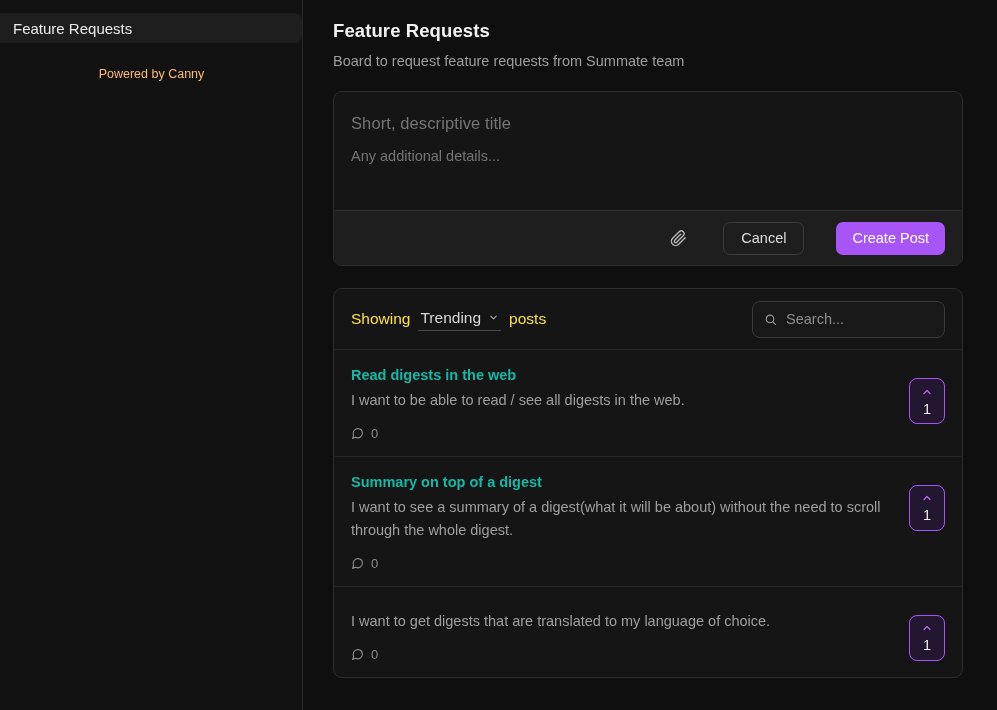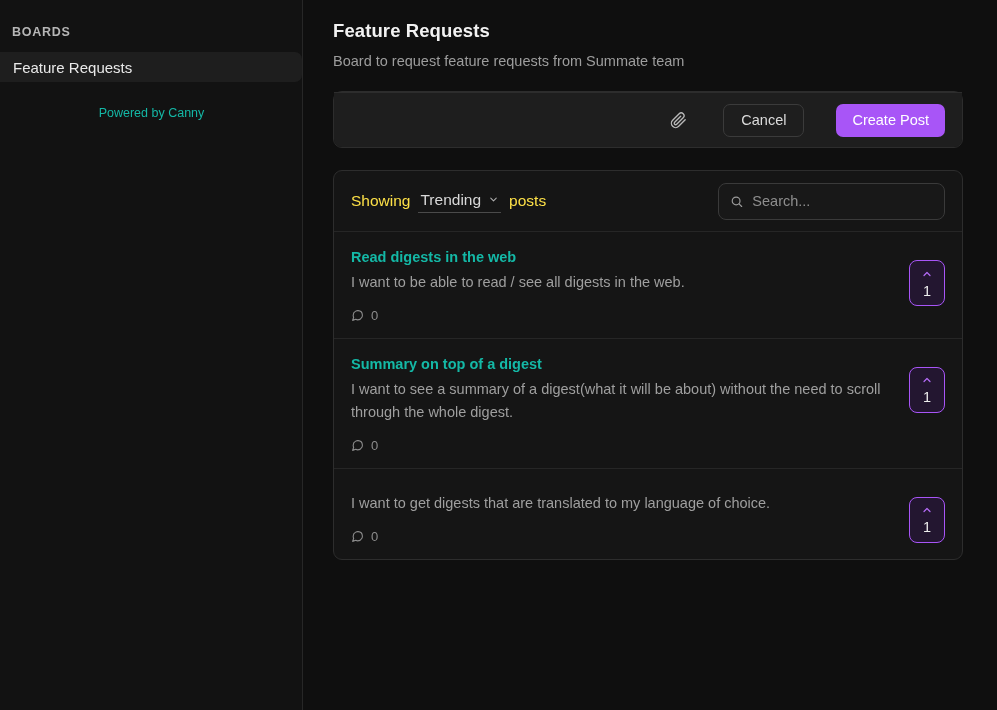--- a/index.html
+++ b/index.html
@@ -28,21 +28,21 @@
     height: 30px;
     display: flex; align-items: center;
     padding-left: 13px;
     font-size: 15px; color: #e9e9e9;
     border-radius: 0 7px 7px 0;
   }
   .board-item.active { background: #1e1e1e; }
   .powered {
     text-align: center; width: 303px;
     margin-top: 24px;
-    font-size: 12.5px; color: #14b8a6;
+    font-size: 12.5px; color: #fdba74;
   }
 
   
   .main { flex:1; height:710px; padding: 20px 34px 0 30px; }
   .page-title { font-size: 18.5px; font-weight: 700; color:#f2f2f2; letter-spacing:.1px; }
   .page-sub { font-size: 14.5px; color:#9d9d9d; margin-top: 11px; }
 
   
   .card {
     background:#151515;
@@ -96,21 +96,21 @@
     padding:0 17px; border-bottom:1px solid #262626;
   }
   .showing-text { font-size:15.5px; color:#fde047; }
   .sort-select {
     margin:0 8px; display:flex; align-items:center; gap:7px;
     border-bottom:1px solid #4a4a4a; padding:1px 2px 3px 2px;
     color:#d8d8d8; font-size:15.5px;justify-content:center;
   }
   .search-wrap {
     margin-left:auto;
-    width:227px; height:37px;
+    width:193px; height:37px;
     background:#181818; border:1px solid #3a3a3a; border-radius:8px;
     display:flex; align-items:center; gap:9px; padding:0 11px;
   }
   .search-input {
     background:transparent; border:none; outline:none;
     color:#d8d8d8; font-size:14.5px; width:100%;
     font-family:"Liberation Sans", sans-serif;
   }
   .search-input::placeholder { color:#8e8e8e; }
 
@@ -133,33 +133,36 @@
     gap:3px; margin-top:11px; flex:0 0 36px;
   }
   .upvote .count { font-size:14.5px; color:#ededed; }
 </style>
 </head>
 <body>
 
 <div class="app">
 
   <aside class="sidebar">
-    <div class="boards-label">BOARDS</div>
     <div class="board-item active">
       <span>Feature Requests</span>
     </div>
     <div class="powered">Powered by Canny</div>
   </aside>
 
   <main class="main">
 
     <h1 class="page-title">Feature Requests</h1>
     <div class="page-sub">Board to request feature requests from Summate team</div>
 
     <section class="card">
+      <div class="compose-body">
+        <input class="compose-title" placeholder="Short, descriptive title" style="">
+        <textarea class="compose-details" placeholder="Any additional details..." style=""></textarea>
+      </div>
       <div class="compose-footer">
         <span class="clip-btn">
           <svg width="17" height="17" viewBox="0 0 24 24" fill="none" stroke="currentColor" stroke-width="1.9" stroke-linecap="round" stroke-linejoin="round">
             <path d="M21.44 11.05l-9.19 9.19a6 6 0 0 1-8.49-8.49l9.19-9.19a4 4 0 0 1 5.66 5.66l-9.2 9.19a2 2 0 0 1-2.83-2.83l8.49-8.48"></path>
           </svg>
         </span>
         <button class="btn-cancel">Cancel</button>
         <button class="btn-create">Create Post</button>
       </div>
     </section>

